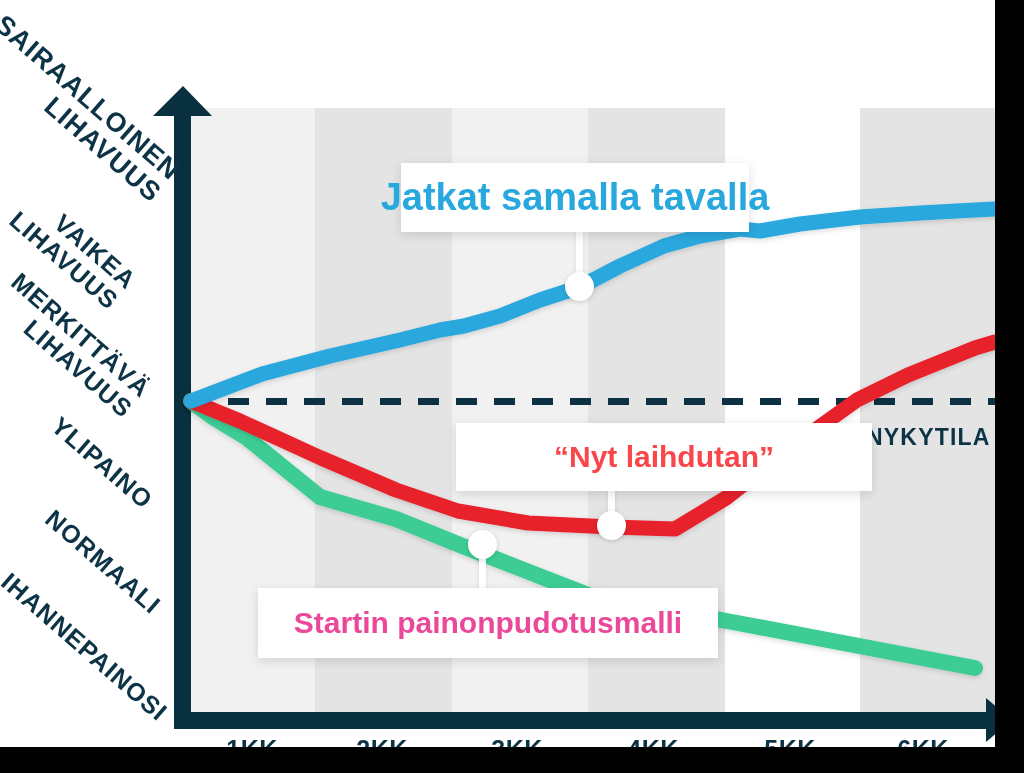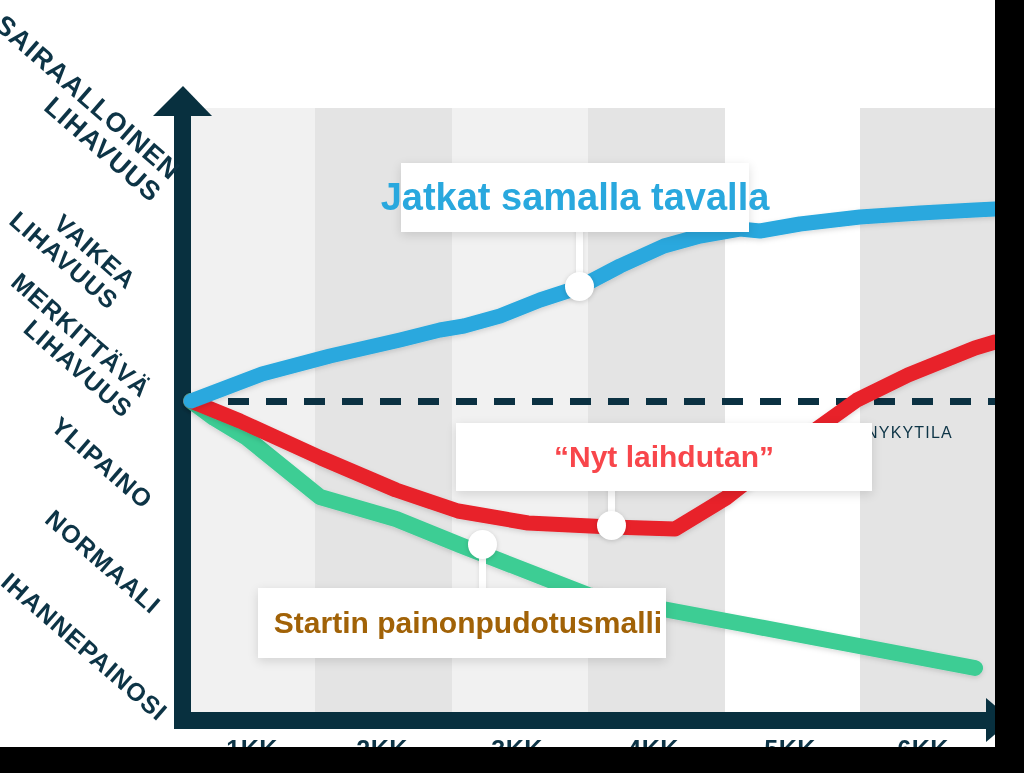--- a/index.html
+++ b/index.html
@@ -32,21 +32,21 @@
 
   
   .xlab{position:absolute;top:735px;color:#0d3446;font-weight:800;font-size:25px;
         letter-spacing:0.5px;transform:translateX(-50%);}
 
   
   #dashline{position:absolute;left:190px;top:398px;width:805px;height:7px;
      background:repeating-linear-gradient(to right,#0b3142 0px,#0b3142 21px,
                 rgba(0,0,0,0) 21px,rgba(0,0,0,0) 38px);}
   #nykytila{position:absolute;left:866px;top:424px;color:#0d3446;
-     font-weight:400;font-size:16px;letter-spacing:1.2px;}
+     font-weight:700;font-size:23px;letter-spacing:1.2px;}
 
   
   #lines{position:absolute;left:0;top:0;width:1024px;height:773px;}
 
   
   .callout{position:absolute;background:#ffffff;
      box-shadow:0 3px 10px rgba(0,0,0,0.13);
      display:flex;align-items:center;justify-content:center;
      font-weight:700;white-space:nowrap;}
   .stem{position:absolute;width:7px;background:#ffffff;box-shadow:0 1px 4px rgba(0,0,0,.10);}
@@ -54,21 +54,21 @@
         box-shadow:0 1px 5px rgba(0,0,0,.16);}
 
   #co-blue{left:401px;top:163px;width:348px;height:69px;font-size:38px;color:#29a8de;}
   #stem-blue{left:576px;top:228px;height:60px;}
   #knob-blue{left:565px;top:272px;}
 
   #co-red{left:456px;top:423px;width:416px;height:68px;font-size:30px;color:#f8464b;}
   #stem-red{left:608px;top:487px;height:44px;}
   #knob-red{left:597px;top:511px;}
 
-  #co-green{left:258px;top:588px;width:396px;height:70px;font-size:30px;color:#a16207;padding-left:12px;}
+  #co-green{left:258px;top:588px;width:460px;height:70px;font-size:30px;color:#ec4899;}
   #stem-green{left:479px;top:543px;height:50px;}
   #knob-green{left:468px;top:530px;}
 
   
   #rightcrop{position:absolute;left:995px;top:0;width:29px;height:773px;background:#000;}
   #bottomcrop{position:absolute;left:0;top:747px;width:1024px;height:26px;background:#000;}
 </style>
 </head>
 <body>
 

